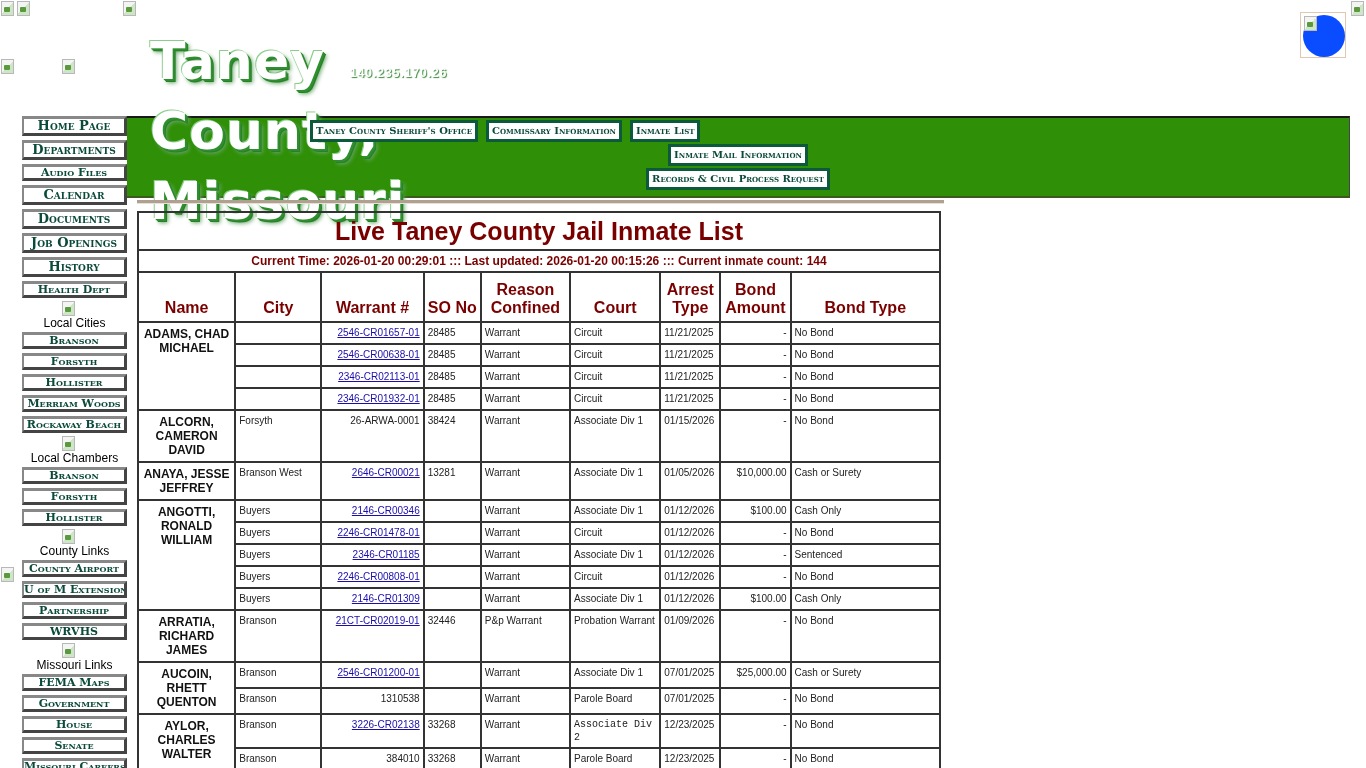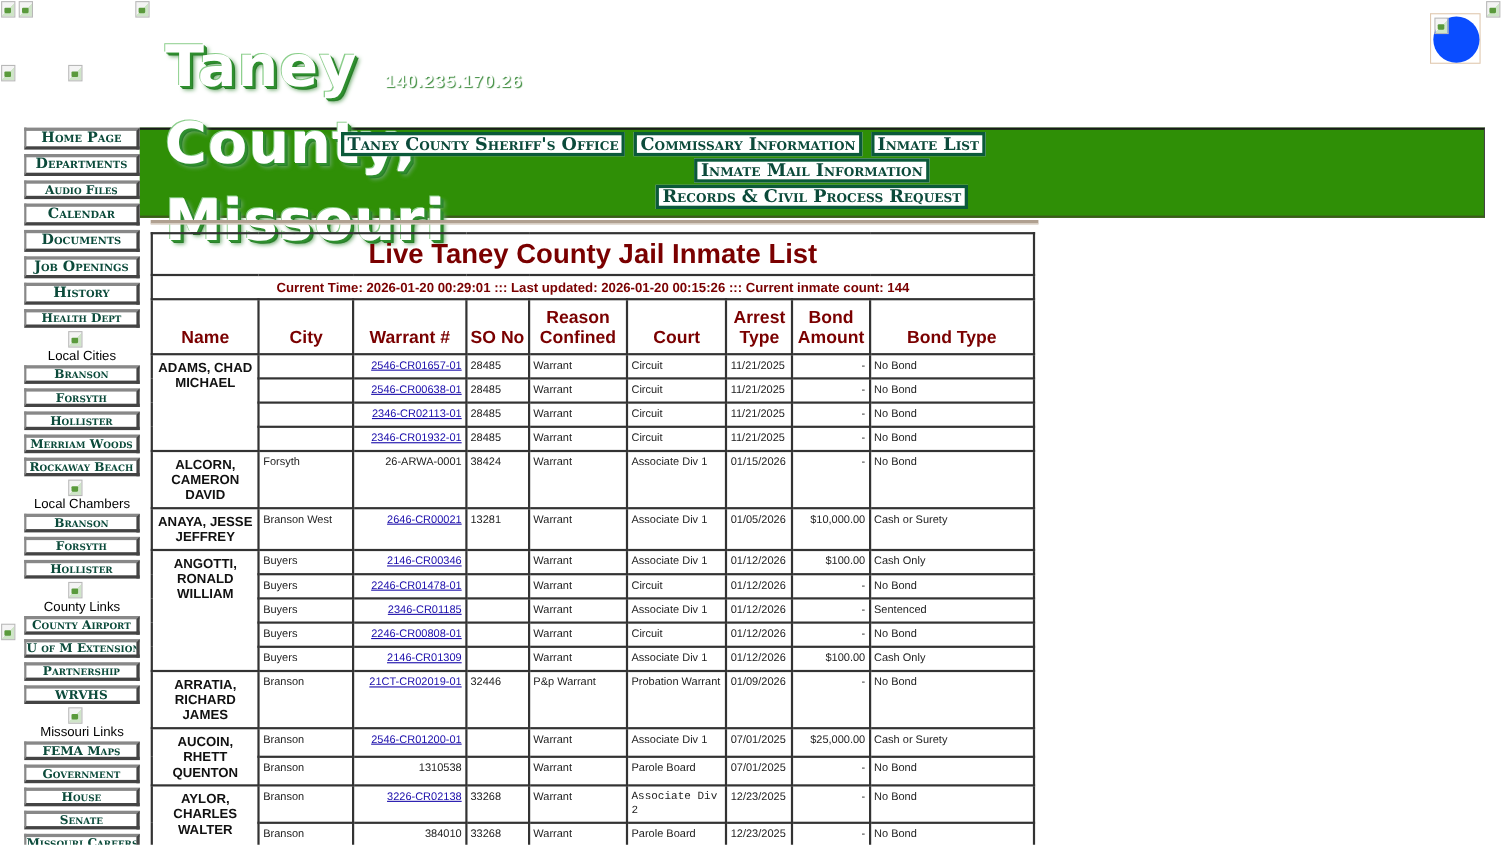--- a/index.html
+++ b/index.html
@@ -2,30 +2,30 @@
 <html><head>
 <meta charset="utf-8">
 <style>
   html, body { margin:0; padding:0; background:#ffffff; width:1366px; height:768px; overflow:hidden; position:relative; font-family:"Liberation Sans", sans-serif; }
   .broken-img { position:absolute; width:16px; height:16px; }
   .broken-img::before { content:""; position:absolute; left:1px; top:1px; width:11px; height:13px; border:1px solid #b8b8b8; background:linear-gradient(135deg,#f4f4f4 50%,#cfe5c8 50%); }
   .broken-img::after { content:""; position:absolute; left:4px; top:7px; width:6px; height:5px; background:#5a9a3c; border-radius:1px; }
 
   .logo-title { position:absolute; left:150px; top:26px; width:390px; font-family:"DejaVu Sans", sans-serif; font-weight:bold; font-size:52px; line-height:70px; color:#ffffff; letter-spacing:1px;
     text-shadow: 1px 1px 0 #2f8f2f, 2px 2px 0 #2f8f2f, 3px 3px 0 #2a7f2a, 4px 4px 4px #6aa86a, -1px -1px 0 #8ccf8c; }
-  .logo-ip { position:absolute; left:350px; top:66px; font-size:16px; color:#ffffff; font-weight:bold; text-shadow:1px 1px 1px #3a8a3a; letter-spacing:1px; }
+  .logo-ip { position:absolute; left:350px; top:66px; font-size:12px; color:#ffffff; font-weight:bold; text-shadow:1px 1px 1px #3a8a3a; letter-spacing:1px; }
 
   .blue-circle-wrap { position:absolute; left:1300px; top:12px; width:44px; height:44px; border:1px solid #e0c9b0; }
   .blue-circle { position:absolute; left:2px; top:2px; width:42px; height:42px; border-radius:50%; background:#0a4cff; }
 
   .green-bar { position:absolute; left:127px; top:116px; width:1222px; height:78px; background:#2f8f06; border-top:2px solid #1a1a1a; border-bottom:2px solid #3c5a1c; border-right:1px solid #444; }
   .topnav { position:absolute; left:127px; top:120px; width:1222px; text-align:center; }
   .topnav-row { height:24px; display:flex; justify-content:center; gap:8px; }
   .topnav-row.first { justify-content:flex-start; padding-left:183px; }
-  .navbtn { display:inline-block; background:#ffffff; border:3px solid #0b5a3a; border-top-color:#0b5a3a; color:#0b4a3a; font-family:"DejaVu Serif", serif; font-variant:small-caps; font-weight:bold; font-size:16px; line-height:16px; padding:0 3px; height:16px; cursor:pointer; text-decoration:none; white-space:nowrap; }
+  .navbtn { display:inline-block; background:#ffffff; border:3px solid #0b5a3a; border-top-color:#0b5a3a; color:#0b4a3a; font-family:"DejaVu Serif", serif; font-variant:small-caps; font-weight:bold; font-size:10px; line-height:16px; padding:0 3px; height:16px; cursor:pointer; text-decoration:none; white-space:nowrap; }
 
   .sidebar { position:absolute; left:22px; top:116px; width:105px; }
   .sb-btn { display:block; width:100px; margin:0 0 4px 0; background:#ffffff; border-top:3px solid #888; border-left:2px solid #888; border-right:3px solid #444; border-bottom:3px solid #444; text-align:center; color:#0b4a3a; font-family:"DejaVu Serif", serif; font-variant:small-caps; font-weight:bold; font-size:13px; line-height:13px; cursor:pointer; box-sizing:content-box; padding:0; white-space:nowrap; overflow:hidden; }
   .sb-btn.small { font-size:11px; line-height:11px; }
   .sb-btn.big { font-size:13px; line-height:14px; }
   .sb-head { text-align:center; font-size:12px; color:#000; line-height:14px; position:relative; padding-top:14px; margin-bottom:2px; }
   .sb-head .broken-img { left:39px; top:-2px; }
 
   .sep-line { position:absolute; left:137px; top:200px; width:807px; height:3px; background:#b0a090; border-bottom:1px solid #e8e0d8; }
 

